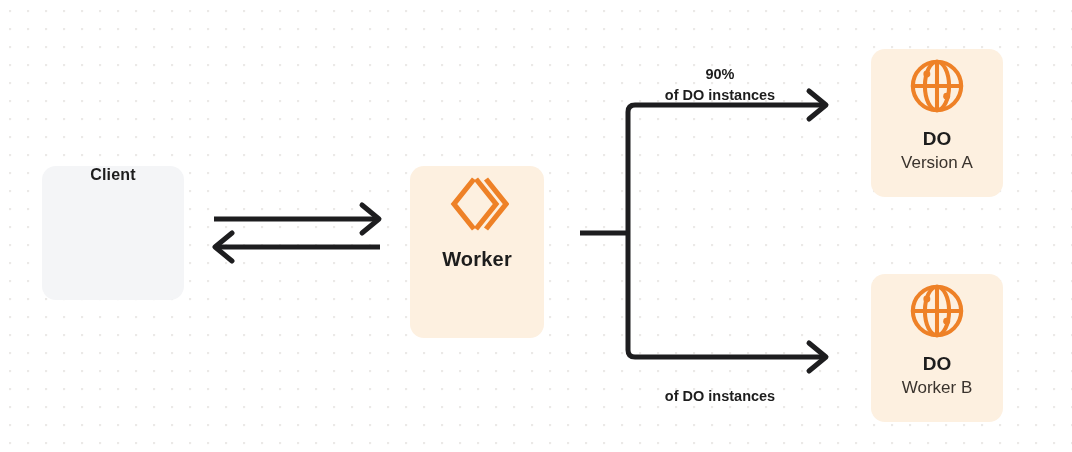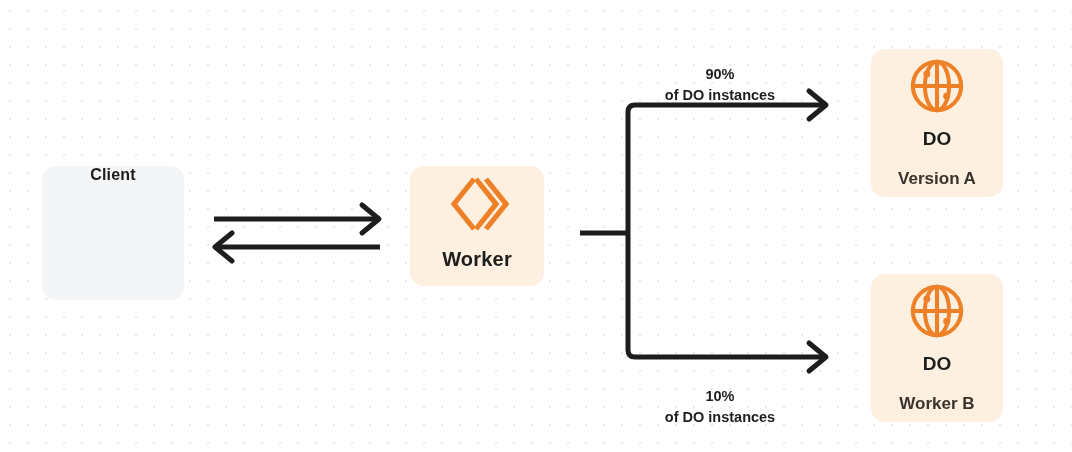--- a/index.html
+++ b/index.html
@@ -47,21 +47,21 @@
     font-weight: bold;
     color: #1d1d1d;
     letter-spacing: 0.2px;
   }
 
   
   #worker-node {
     left: 410px;
     top: 166px;
     width: 134px;
-    height: 120px;
+    height: 172px;
     background-color: #fdf0e0;
     padding-top: 6px;
   }
   #worker-node .node-icon {
     width: 64px;
     height: 64px;
     margin-bottom: 12px;
   }
   #worker-node .node-title {
     font-size: 20px;
@@ -86,24 +86,24 @@
     margin-bottom: 12px;
   }
   .do-node .node-title {
     font-size: 19px;
     font-weight: bold;
     color: #1d1d1d;
     line-height: 1.25;
   }
   .do-node .node-sub {
     font-size: 17px;
-    font-weight: bold;
+    font-weight: normal;
     color: #3a332d;
     line-height: 1.3;
-    margin-top: 17px;
+    margin-top: 1px;
   }
 
   
   #connectors {
     position: absolute;
     left: 0;
     top: 0;
     width: 1072px;
     height: 452px;
     pointer-events: none;
@@ -215,17 +215,16 @@
     <div class="node-title">DO</div>
     <div class="node-sub">Worker B</div>
   </div>
 
   <div class="edge-label" id="label-top">
     <div>90%</div>
     <div>of DO instances</div>
   </div>
 
   <div class="edge-label" id="label-bottom">
-    <div>10%</div>
     <div>of DO instances</div>
   </div>
 
 </div>
 
 </body></html>

